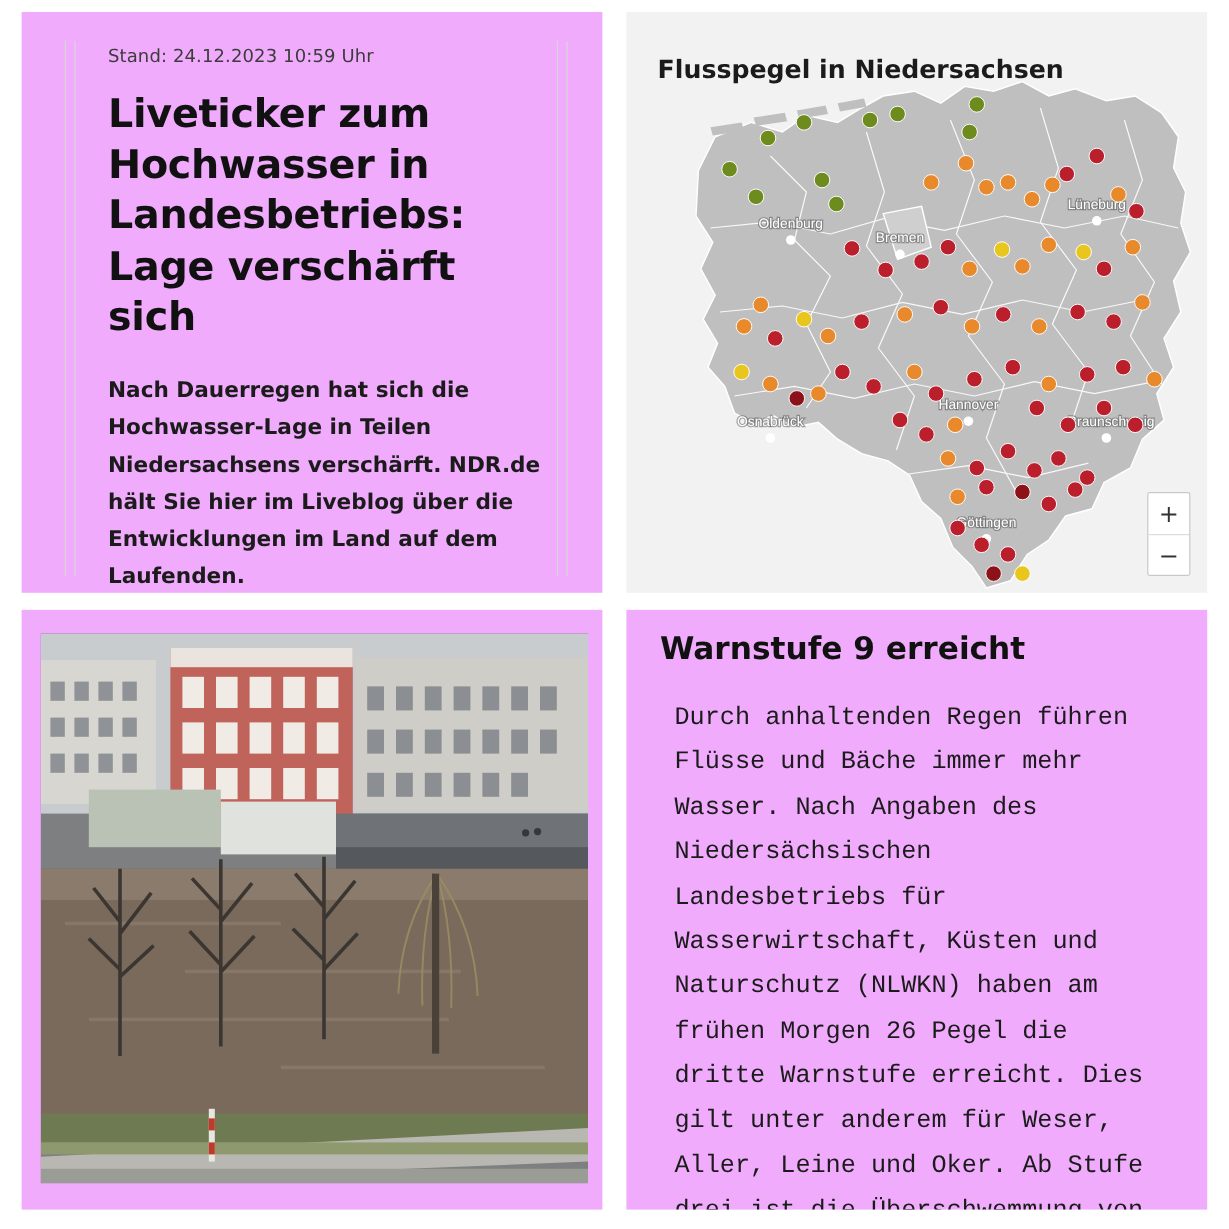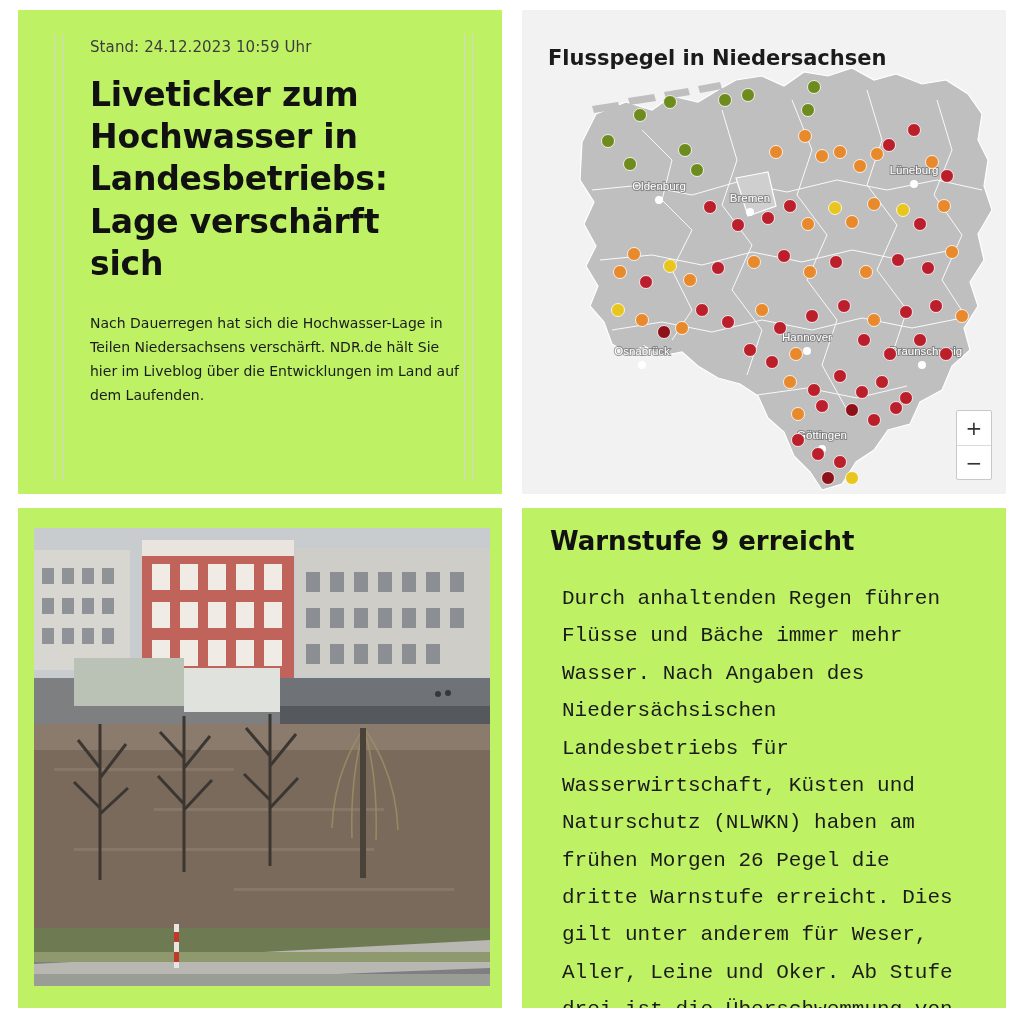--- a/index.html
+++ b/index.html
@@ -12,21 +12,21 @@
   .page {
     position: relative;
     width: 1024px; height: 1024px;
     background: #ffffff;
     overflow: hidden;
   }
 
   
   .panel {
     position: absolute;
-    background: #bef264;
+    background: #f0abfc;
     overflow: hidden;
   }
   .panel.tl { left: 18px;  top: 10px;  width: 484px; height: 484px; }
   .panel.tr { left: 522px; top: 10px;  width: 484px; height: 484px; background:#f2f2f2; }
   .panel.bl { left: 18px;  top: 508px; width: 484px; height: 500px; }
   .panel.br { left: 522px; top: 508px; width: 484px; height: 500px; }
 
   
   .article {
     position: relative;
@@ -54,25 +54,26 @@
   .headline {
     font-size: 33px;
     line-height: 1.28;
     font-weight: 700;
     color: #111111;
     margin: 0 0 26px 0;
     letter-spacing: -0.2px;
     font-family: "DejaVu Sans", sans-serif;
   }
   .lede {
-    font-size: 14px;
+    font-size: 18px;
     line-height: 1.72;
     color: #1b1b1b;
     margin: 0;
     font-family: "DejaVu Sans", sans-serif;
+    font-weight: bold;
   }
 
   
   .map-wrap { position: relative; width: 100%; height: 100%; }
   .map-title {
     position: absolute;
     left: 26px; top: 36px;
     font-size: 21px; font-weight: 700;
     color: #1b1b1b;
     font-family: "DejaVu Sans", sans-serif;

